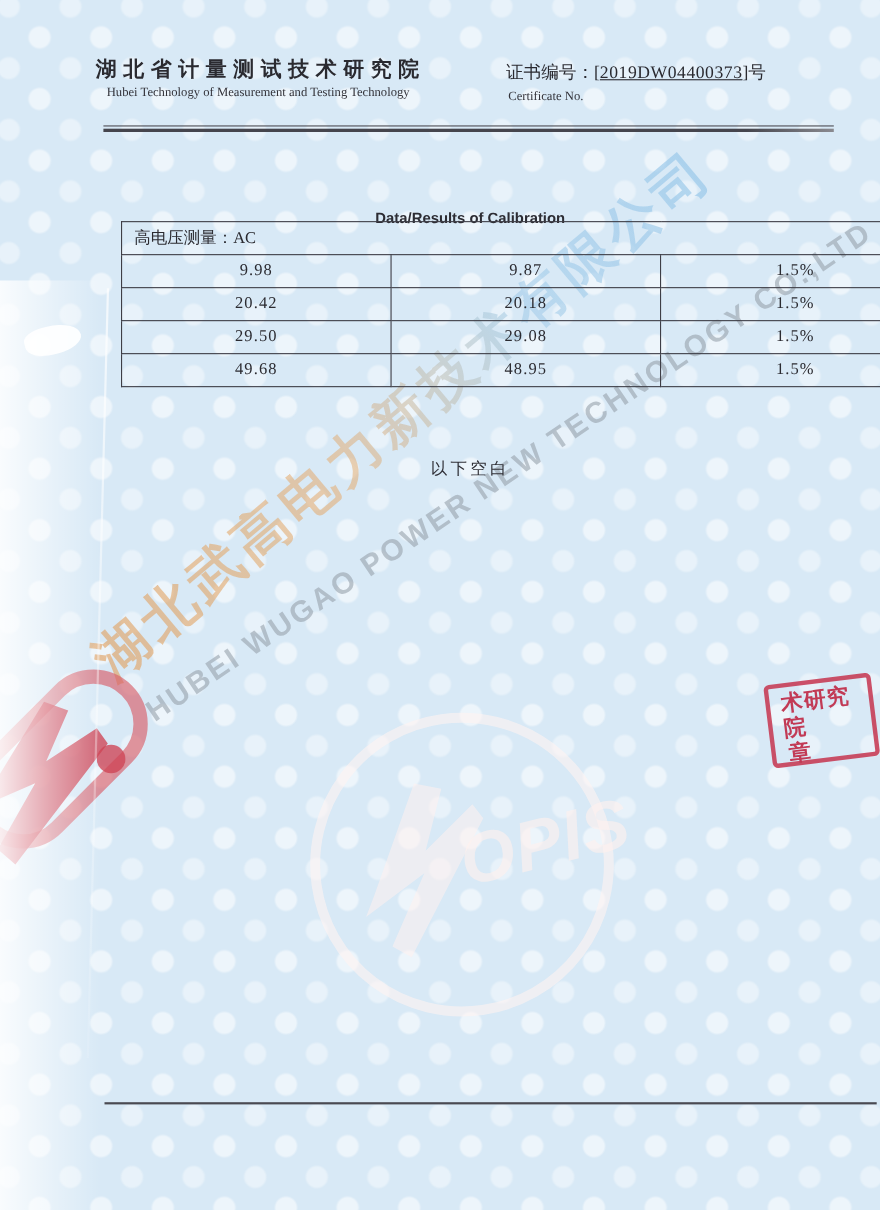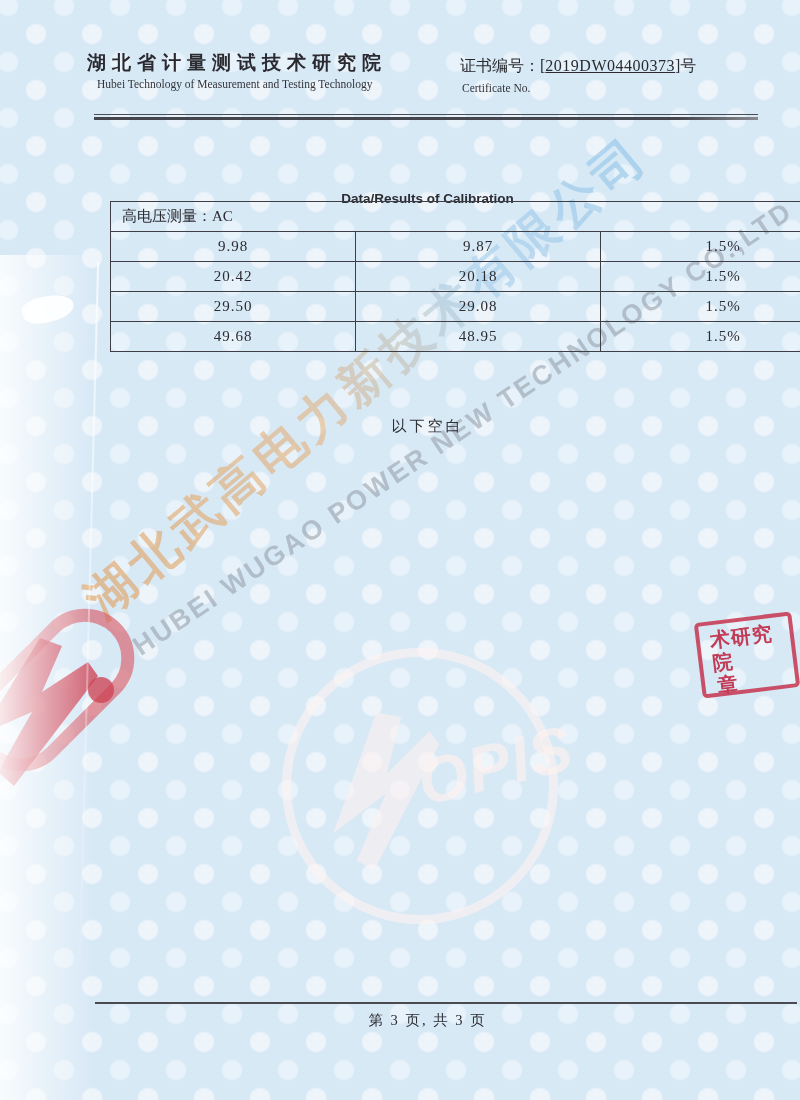--- a/index.html
+++ b/index.html
@@ -194,15 +194,14 @@
     </table>
 
   <div class="below-note">以下空白</div>
 
   <div class="stamp">
     <span class="s1">术研究院</span>
     <span class="s2">章</span>
   </div>
 
   <div class="footer-rule"></div>
-  <div class="footer-text">第 3 页, 共 3 页</div>
 
 </div>
 
 </body></html>

